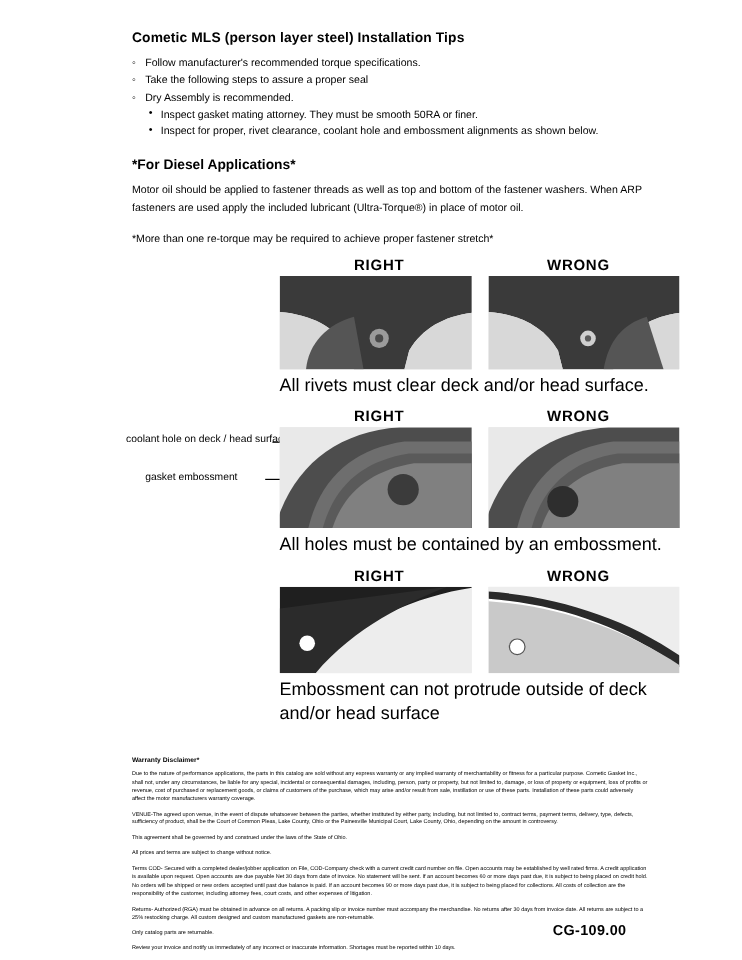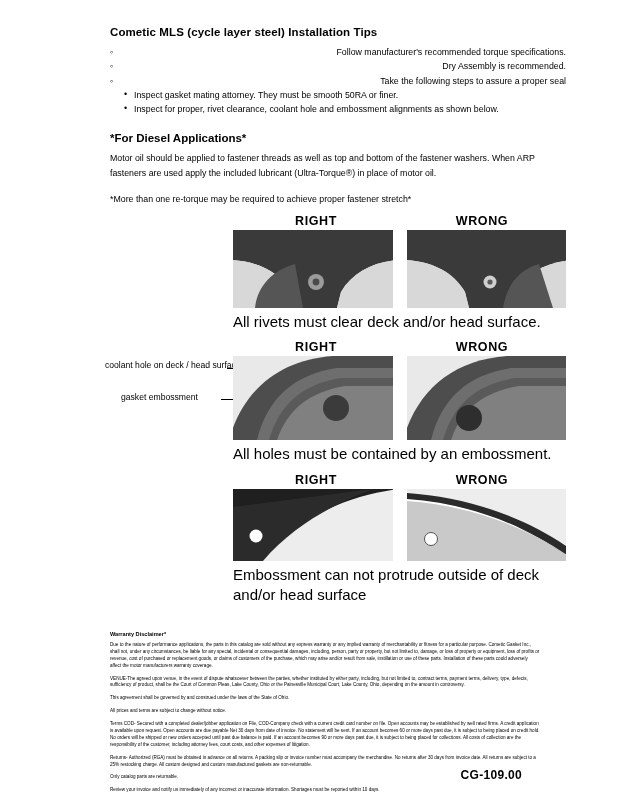--- a/index.html
+++ b/index.html
@@ -29,21 +29,20 @@
   ul.bullets {
     list-style: none;
     margin: 0;
     padding: 0;
   }
   ul.bullets > li {
     font-size: 8.8px;
     line-height: 1.62;
     position: relative;
     padding-left: 11px;
-    text-align: right;
   }
   ul.bullets > li::before {
     content: "\25E6";
     position: absolute;
     left: 0;
     top: 0;
     font-size: 9px;
   }
   ul.subbullets {
     list-style: none;
@@ -154,26 +153,26 @@
     font-size: 12px;
     font-weight: bold;
     letter-spacing: 0.3px;
   }
 </style>
 </head>
 <body>
 
 <div class="page">
 
-  <h1 class="title">Cometic MLS (cycle layer steel) Installation Tips</h1>
+  <h1 class="title">Cometic MLS (person layer steel) Installation Tips</h1>
 
   <ul class="bullets">
     <li>Follow manufacturer's recommended torque specifications.</li>
+    <li>Take the following steps to assure a proper seal</li>
     <li>Dry Assembly is recommended.</li>
-    <li>Take the following steps to assure a proper seal</li>
   </ul>
   <ul class="subbullets">
     <li>Inspect gasket mating attorney.  They must be smooth 50RA or finer.</li>
     <li>Inspect for proper, rivet clearance, coolant hole and embossment alignments as shown below.</li>
   </ul>
 
   <h2 class="section-title">*For Diesel Applications*</h2>
   <p class="para">Motor oil should be applied to fastener threads as well as top and bottom of the fastener washers.  When ARP fasteners are used apply the included lubricant (Ultra-Torque®) in place of motor oil.</p>
   <p class="para tight">*More than one re-torque may be required to achieve proper fastener stretch*</p>
 

